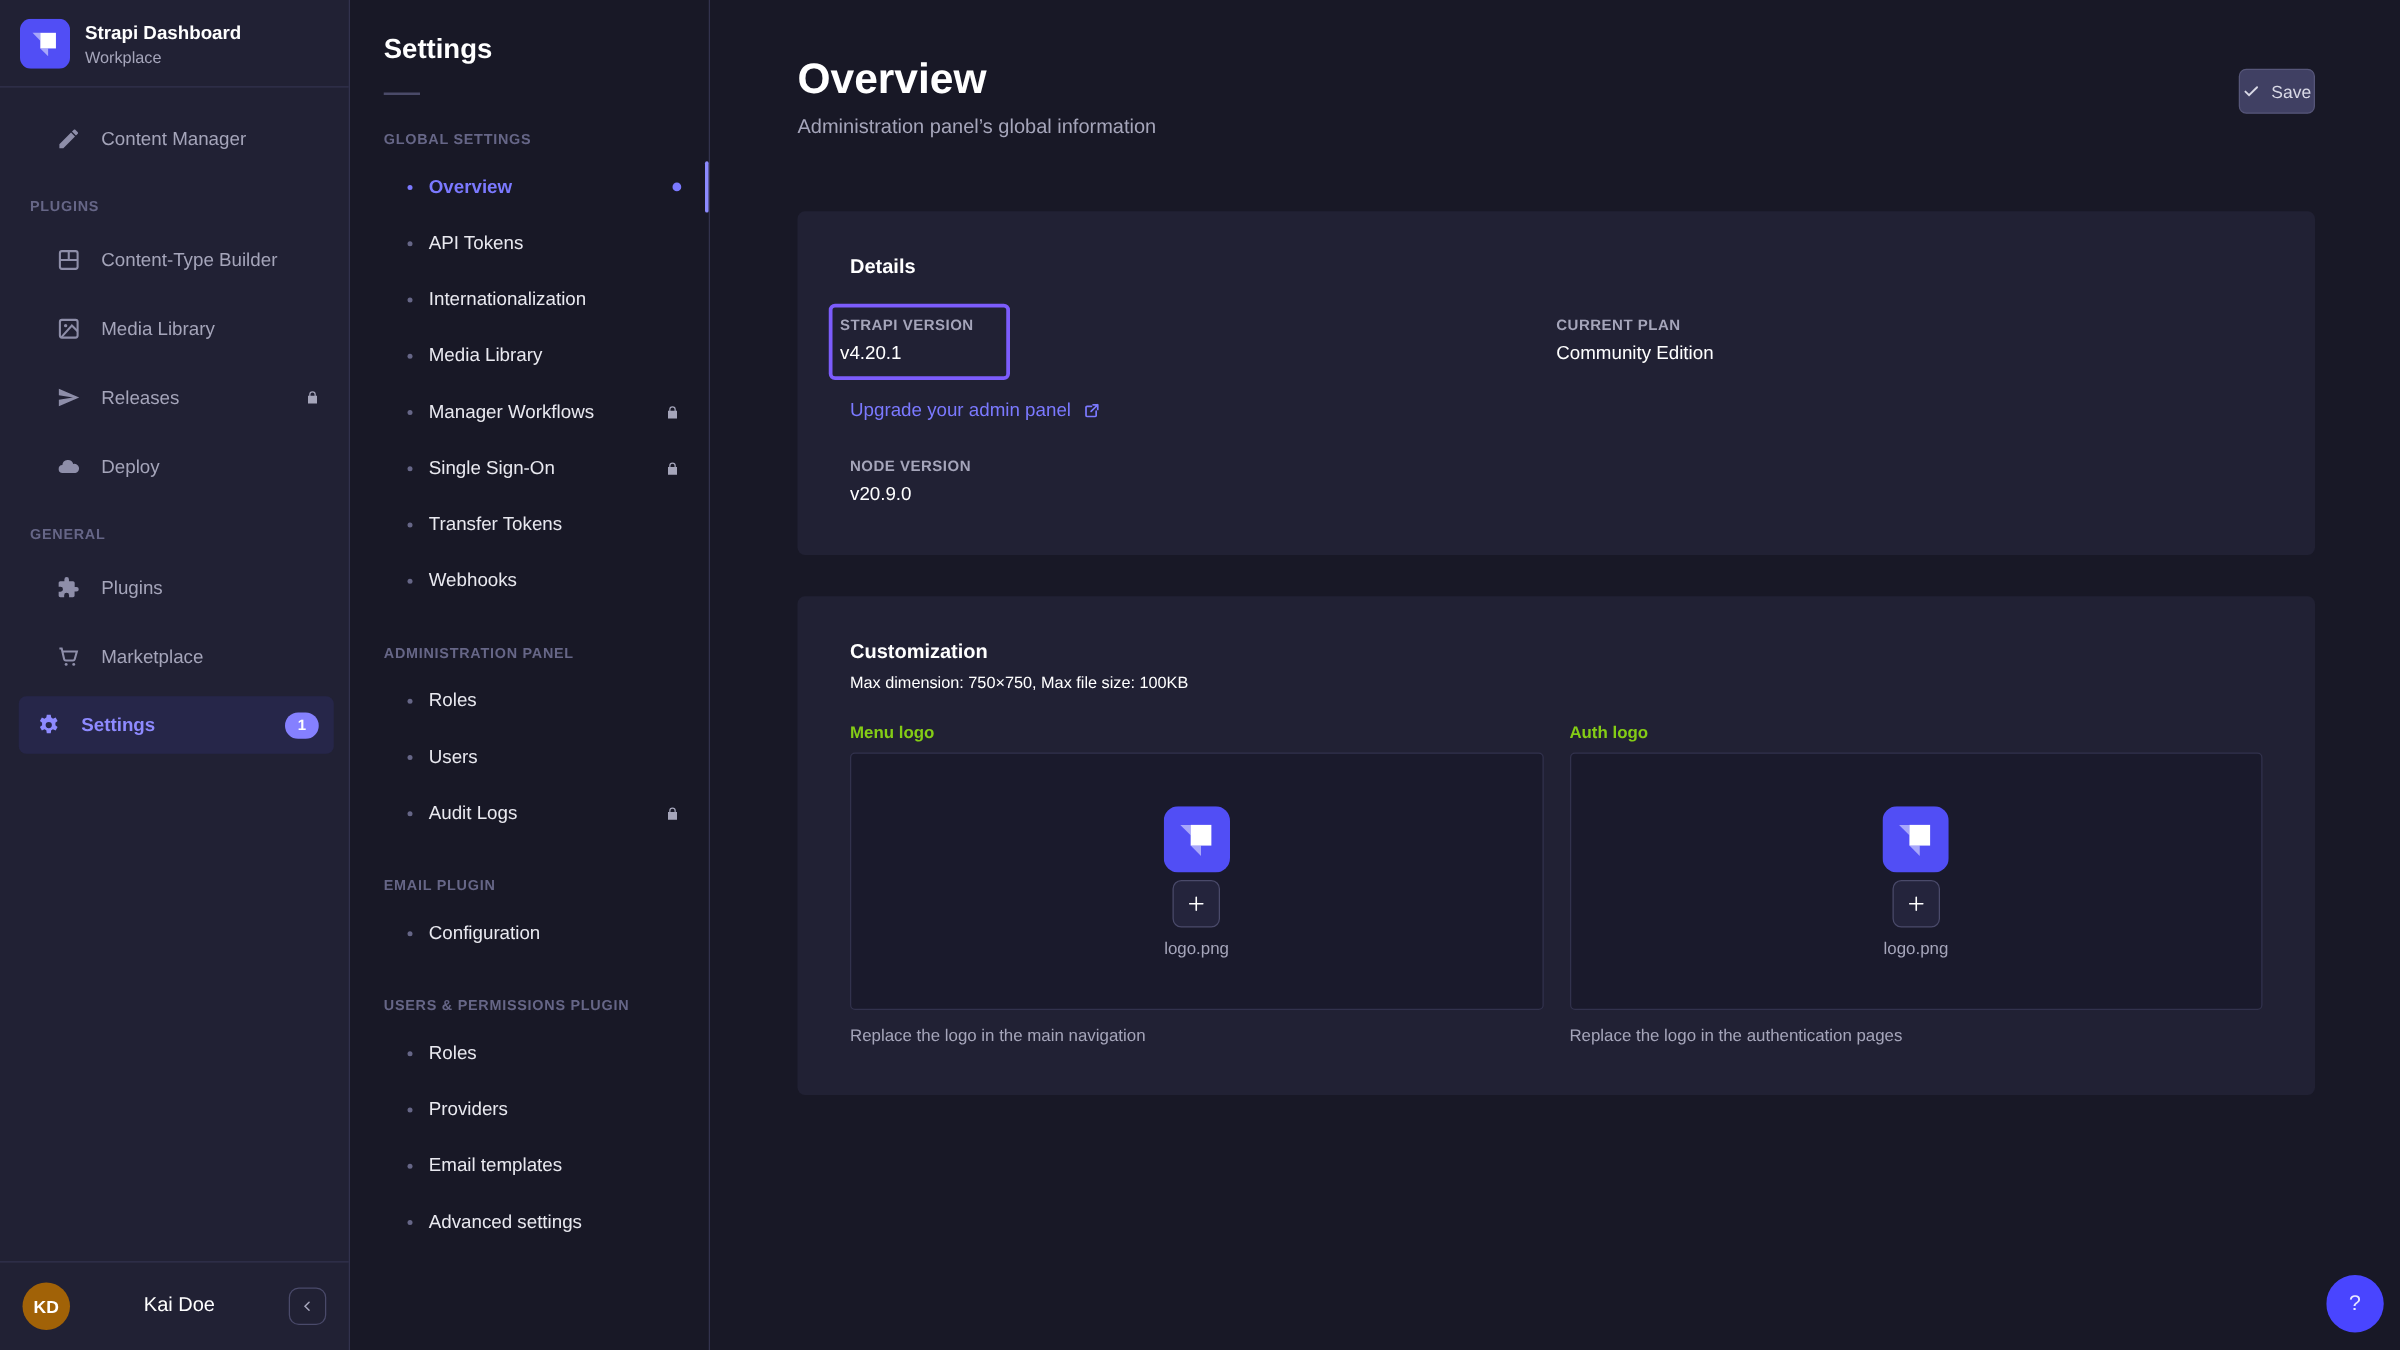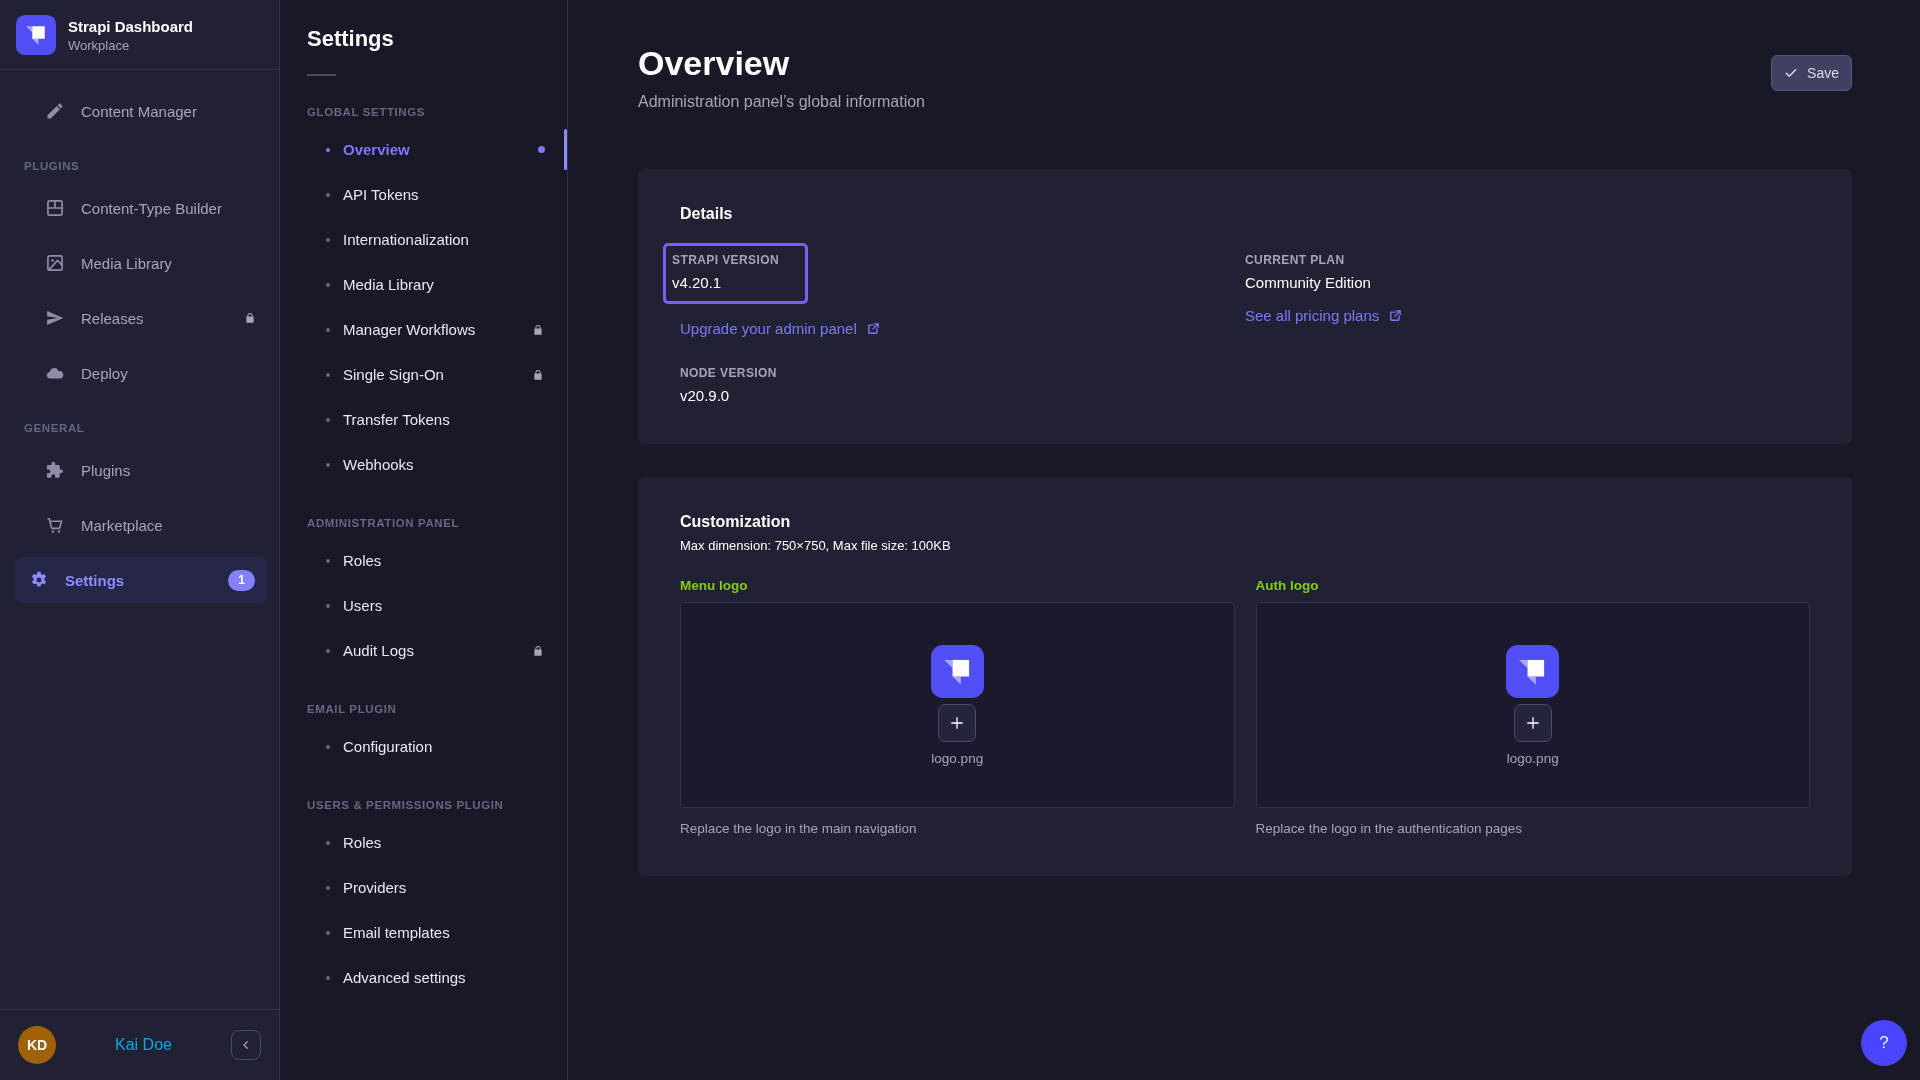--- a/index.html
+++ b/index.html
@@ -19,41 +19,41 @@
   .sidebar-divider { height:1px; background:#32324d; }
   .nav { padding-top:18px; }
   .nav-item { display:flex; align-items:center; gap:16px; height:46px; margin-bottom:9px; padding:0 22px 0 29px; color:#a5a5ba; font-size:15px; cursor:pointer;margin-left:16px; }
   .nav-item svg.nav-icon { width:20px; height:20px; flex:none; }
   .nav-item .lock { margin-left:auto; }
   .section-label { font-size:11.5px; font-weight:bold; letter-spacing:.6px; color:#666687; margin:26px 24px 13px; }
   .nav-item.active { margin:0 12px 9px 15px; padding:0 12px 0 14px; border-radius:6px; background:#262649; color:#8e8aff; font-weight:bold; }
   .badge { margin-left:auto; min-width:27px; height:21px; border-radius:11px; background:#8580ff; color:#fff; font-size:12px; font-weight:bold; display:flex; align-items:center; justify-content:center; }
   .sidebar-footer { margin-top:auto; border-top:1px solid #32324d; padding:16px 18px; display:flex; align-items:center; gap:10px; }
   .avatar { width:38px; height:38px; border-radius:50%; background:#a16207; color:#fff; font-size:14px; font-weight:bold; display:flex; align-items:center; justify-content:center; flex:none; }
-  .user-name { flex:1; text-align:center; color:#0ea5e9; font-size:16px; }
+  .user-name { flex:1; text-align:center; color:#ffffff; font-size:16px; }
   .collapse-btn { width:30px; height:30px; border:1px solid #4a4a6a; border-radius:8px; background:transparent; display:flex; align-items:center; justify-content:center; cursor:pointer; }
 
   
   .subnav { width:288px; background:#181826; border-right:1px solid #32324d; position:relative; overflow:hidden; }
   .subnav-title { font-size:22px; font-weight:bold; color:#fff; padding:26px 27px 0; }
   .subnav-rule { width:29px; height:2px; background:#4a4a68; margin:22px 0 0 27px; }
   .sn-section-label { font-size:11.5px; font-weight:bold; letter-spacing:.6px; color:#666687; margin:30px 27px 9px; }
   .sn-item { position:relative; display:flex; align-items:center; gap:13px; height:45px; padding:0 22px 0 46px; font-size:15px; color:#e9e9f0; cursor:pointer; }
   .bullet { width:4px; height:4px; border-radius:50%; background:#666687; flex:none; }
   .sn-item.active { color:#7b79ff; font-weight:bold; }
   .sn-item.active .bullet { background:#7b79ff; }
   .sn-item .lock { margin-left:auto; }
   .notif-dot { margin-left:auto; width:7px; height:7px; border-radius:50%; background:#7b79ff; }
   .sn-item.active::after { content:""; position:absolute; right:0; top:2px; bottom:2px; width:3px; border-radius:2px; background:#8c8aff; }
 
   
   .main { flex:1; position:relative; padding:44px 68px 0 70px; }
   .page-title { font-size:34px; font-weight:bold; color:#fff; }
   .page-subtitle { font-size:16px; color:#a5a5ba; margin-top:10px; }
-  .save-btn { position:absolute; top:55px; right:68px; display:flex; align-items:center; gap:9px; padding:9px 12px; background:#404063; border:1px solid #565679; border-radius:6px; color:#d9d9e6; font-size:14px; cursor:pointer; font-family:inherit; }
+  .save-btn { position:absolute; top:55px; right:68px; display:flex; align-items:center; gap:9px; padding:9px 2px; background:#404063; border:1px solid #565679; border-radius:6px; color:#d9d9e6; font-size:14px; cursor:pointer; font-family:inherit; }
 
   .card { background:#212134; border-radius:6px; padding:36px 42px 40px; }
   .card-details { margin-top:58px; }
   .card-heading { font-size:16px; font-weight:bold; color:#fff; }
   .details-grid { display:grid; grid-template-columns:1fr 1fr; margin-top:30px; }
   .field-label { font-size:12px; font-weight:bold; letter-spacing:.4px; color:#a5a5ba; }
   .field-value { font-size:15px; color:#fff; margin-top:7px; }
   .annotation-box { display:inline-block; border:3px solid #7c5cfc; border-radius:5px; padding:7px 26px 10px 6px; margin:-10px 0 0 -17px; }
   .ext-link { display:inline-flex; align-items:center; gap:9px; color:#7b79ff; font-size:15px; text-decoration:none; cursor:pointer; }
   .link-row { margin-top:16px; }
@@ -295,28 +295,20 @@
           </div>
           <div class="block-gap">
             <div class="field-label">NODE VERSION</div>
             <div class="field-value">v20.9.0</div>
           </div>
         </div>
         <div>
           <div>
             <div class="field-label">CURRENT PLAN</div>
             <div class="field-value">Community Edition</div>
-          </div>
-          <div class="link-row">
-            <a class="ext-link">
-              <span>See all pricing plans</span>
-              <svg width="15" height="15" viewBox="0 0 24 24" fill="none" stroke="#7b79ff" stroke-width="2.2" stroke-linecap="round" stroke-linejoin="round">
-                  <path d="M13.5 4.5h6v6M19.5 4.5L11 13M17.5 12.5v5.8a1.2 1.2 0 0 1-1.2 1.2H5.7a1.2 1.2 0 0 1-1.2-1.2V7.7a1.2 1.2 0 0 1 1.2-1.2h5.8"></path>
-                </svg>
-            </a>
           </div>
         </div>
       </div>
     </section>
 
     <section class="card card-custom">
       <div class="card-heading">Customization</div>
       <div class="card-subheading">Max dimension: 750×750, Max file size: 100KB</div>
 
       <div class="logos-grid">

